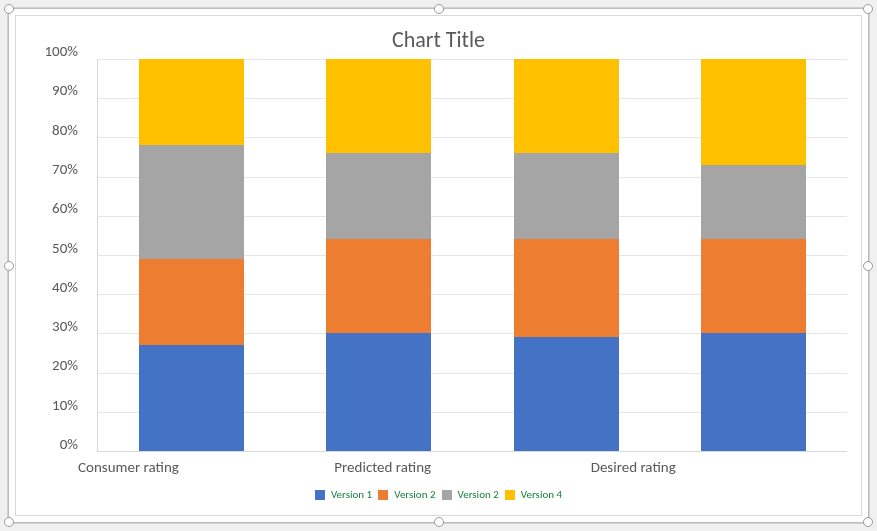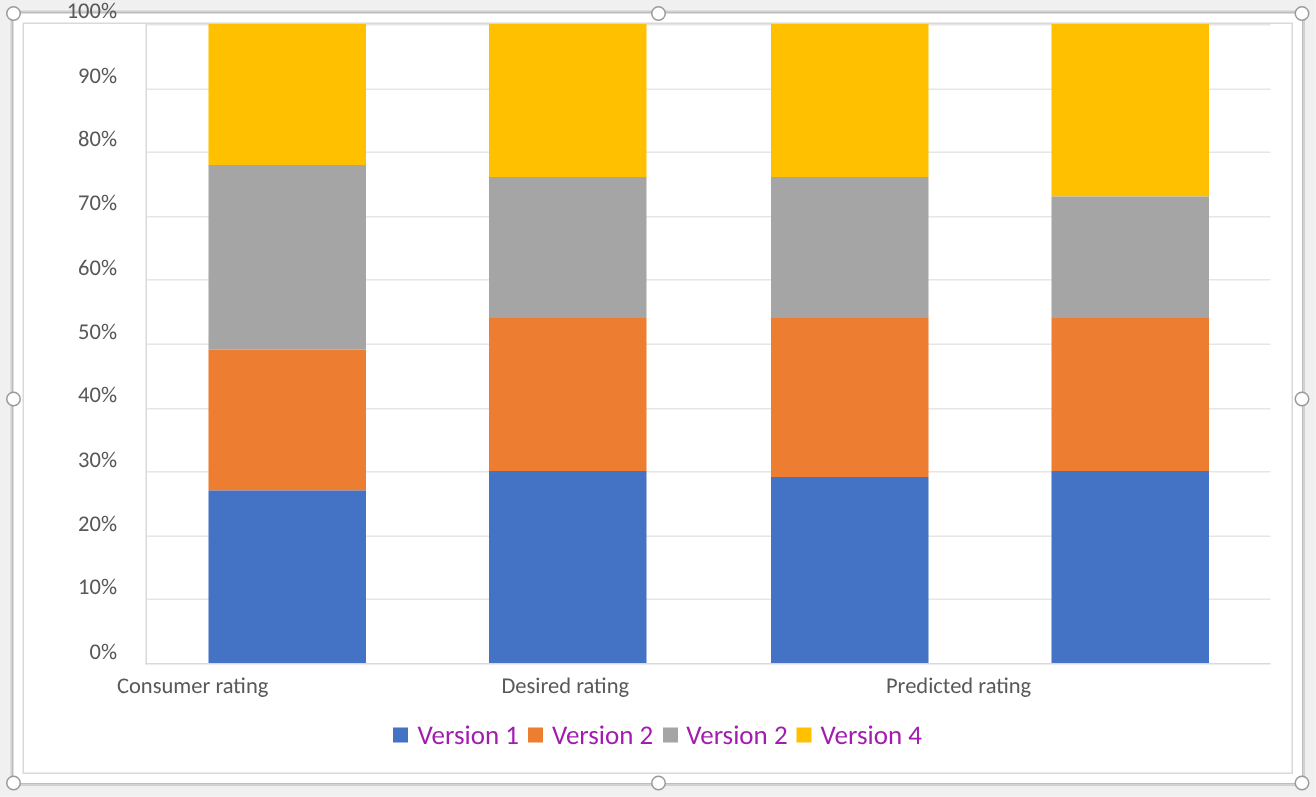--- a/index.html
+++ b/index.html
@@ -144,22 +144,22 @@
     font-size: 15px;
     color: #595959;
   }
 
   .legend {
     display: flex;
     flex-direction: row;
     justify-content: center;
     gap: 6px;
     padding: 8px 0 14px 0;
-    font-size: 18px;
-    color: #a21caf;
+    font-size: 11px;
+    color: #15803d;
   }
   .legend-item {
     display: flex;
     align-items: center;
     gap: 6px;
   }
   .swatch {
     width: 10px;
     height: 10px;
   }
@@ -172,20 +172,21 @@
   <div class="sel-handle h-tm"></div>
   <div class="sel-handle h-tr"></div>
   <div class="sel-handle h-ml"></div>
   <div class="sel-handle h-mr"></div>
   <div class="sel-handle h-bl"></div>
   <div class="sel-handle h-bm"></div>
   <div class="sel-handle h-br"></div>
 
   <div class="chart-area">
 
+    <div class="chart-title">Chart Title</div>
 
     <div class="plot-row">
 
       <div class="y-axis" id="y-axis" style="position: relative; width: 58px;">
           <div class="y-tick" style="position: absolute; right: 0px; top: 0%;">
             <span>100%</span>
           </div>
           <div class="y-tick" style="position: absolute; right: 0px; top: 10%;">
             <span>90%</span>
           </div>
@@ -264,22 +265,22 @@
                 <div class="seg" title="Version 4 — Desired rating: 27%" style="background: rgb(255, 192, 0); height: 27%;"></div>
               </div>
             </div>
           </div>
       </div>
 
     </div>
 
     <div class="x-axis" id="x-axis">
         <div class="x-lab">Consumer rating</div>
+        <div class="x-lab">Predicted rating</div>
         <div class="x-lab">Desired rating</div>
-        <div class="x-lab">Predicted rating</div>
       </div>
 
     <div class="legend" id="legend">
         <div class="legend-item">
           <div class="swatch" style="background: rgb(68, 114, 196);"></div>
           <span>Version 1</span>
         </div>
         <div class="legend-item">
           <div class="swatch" style="background: rgb(237, 125, 49);"></div>
           <span>Version 2</span>

